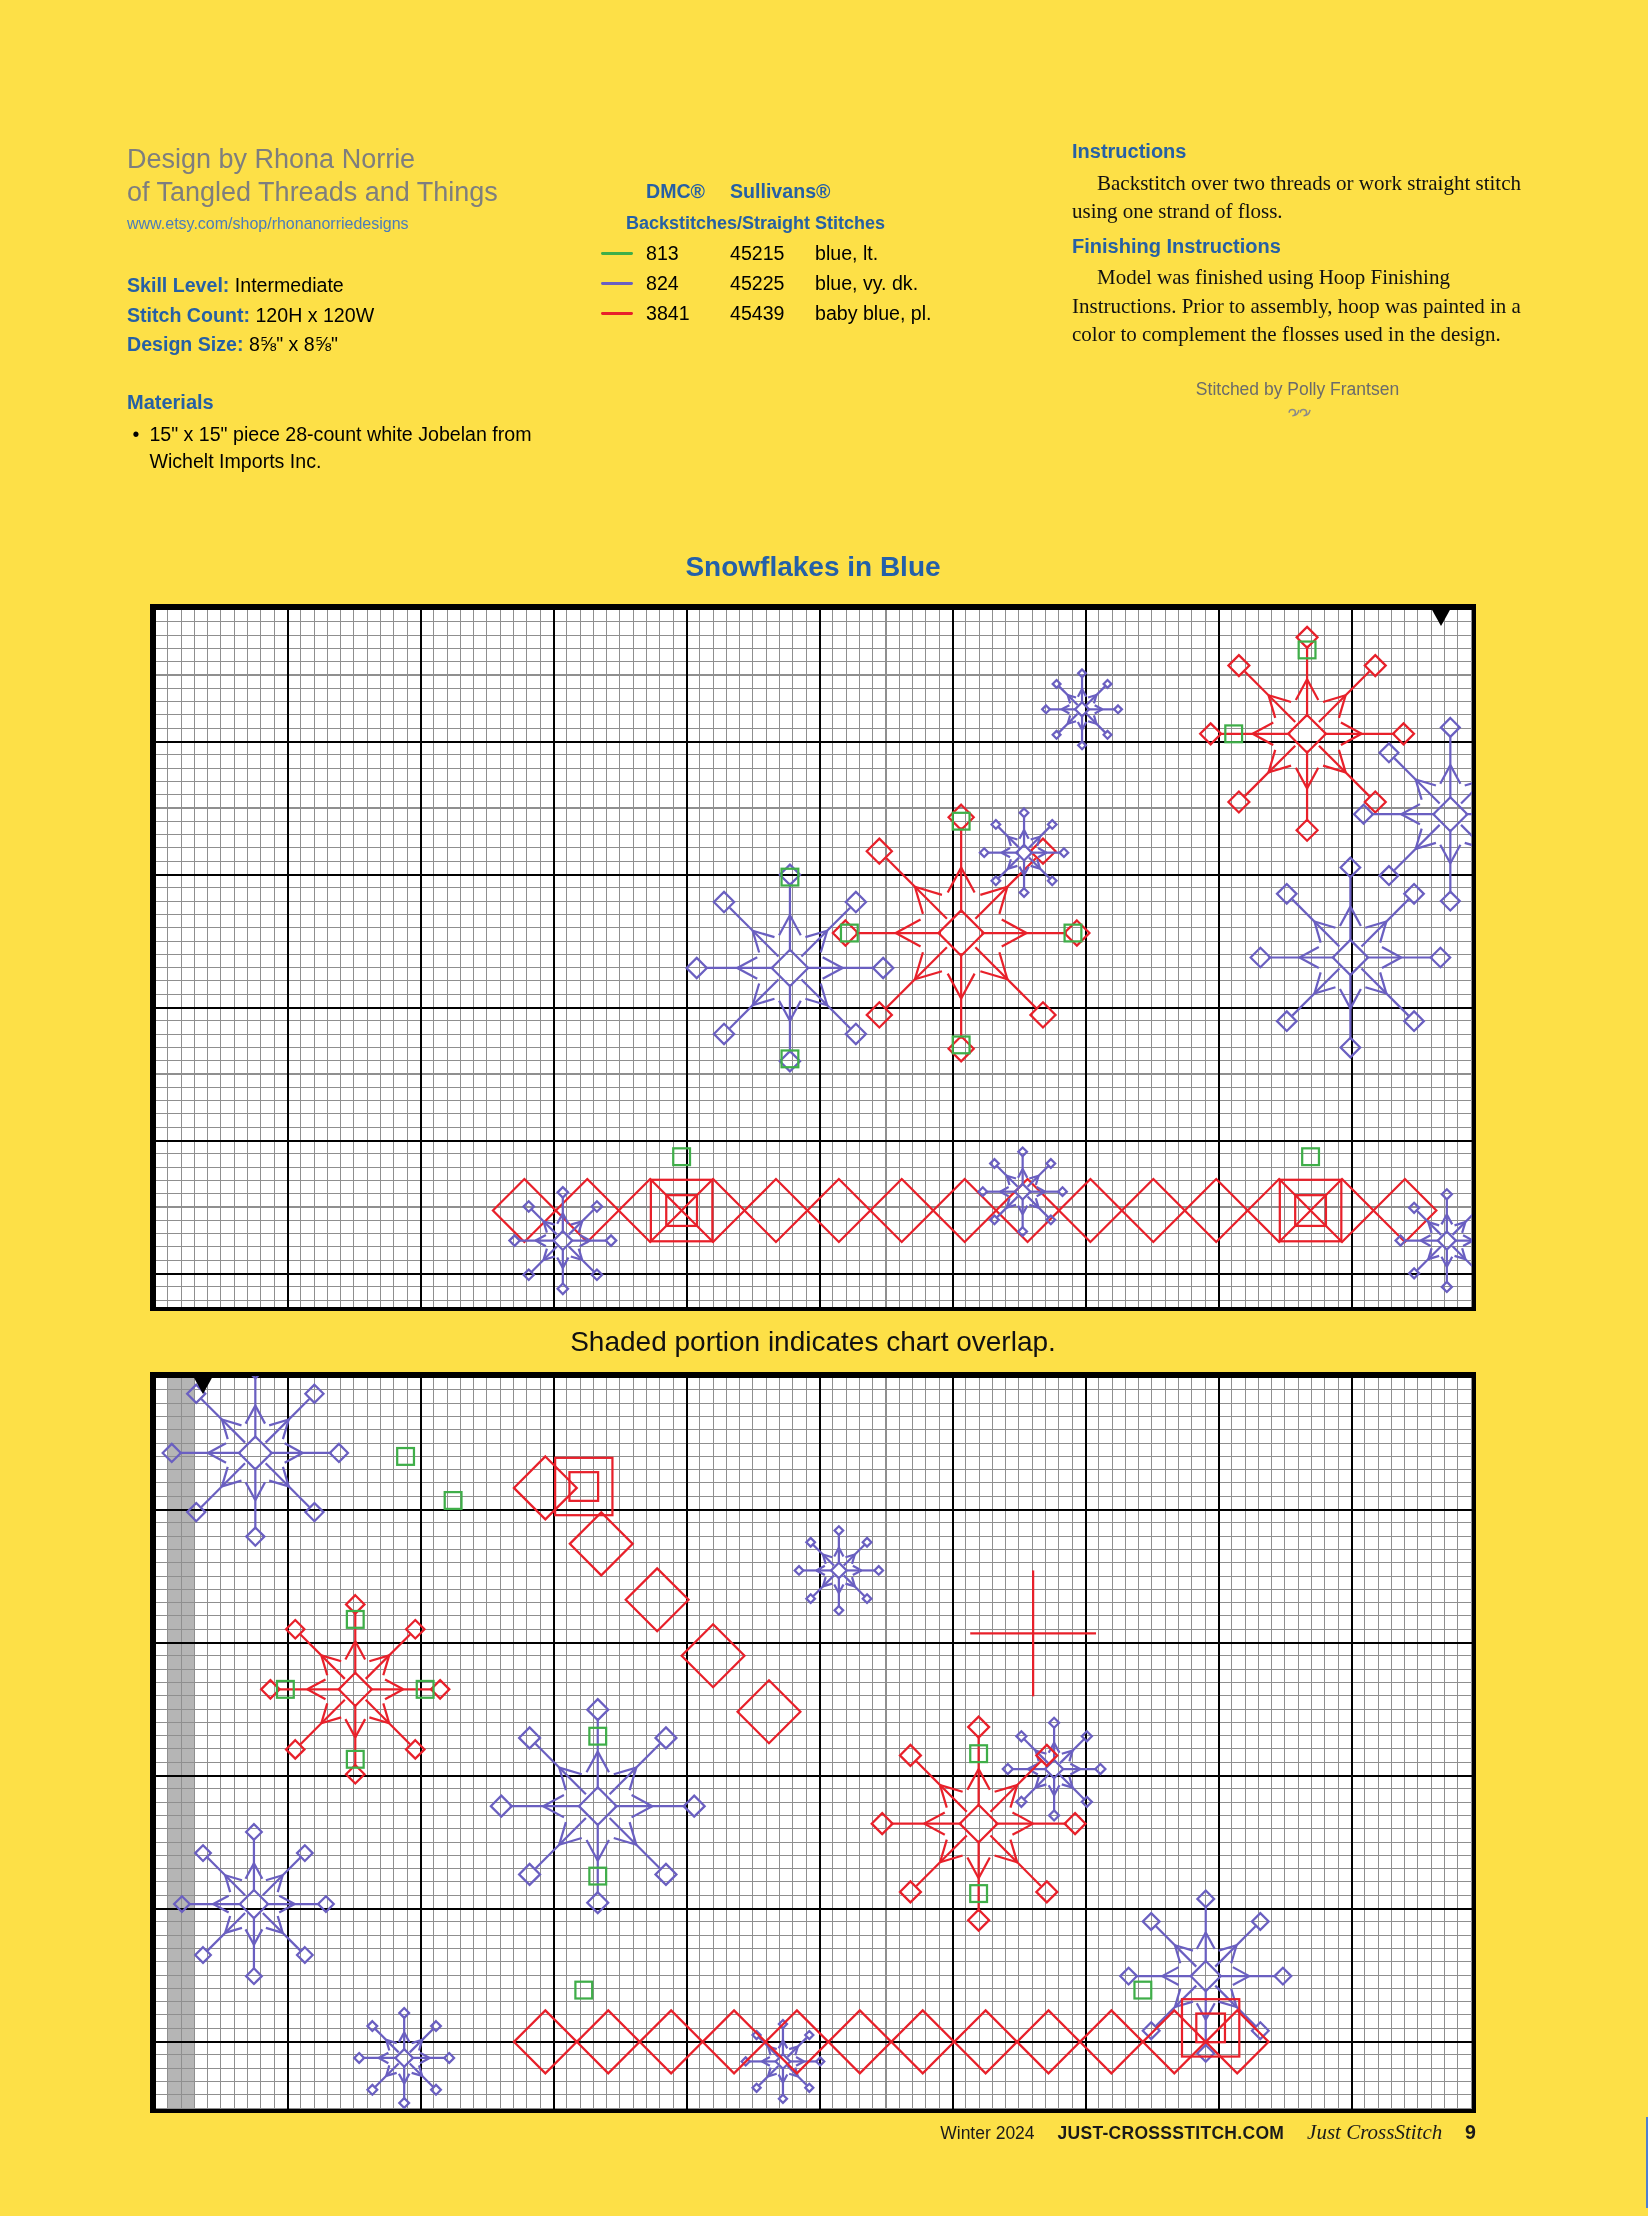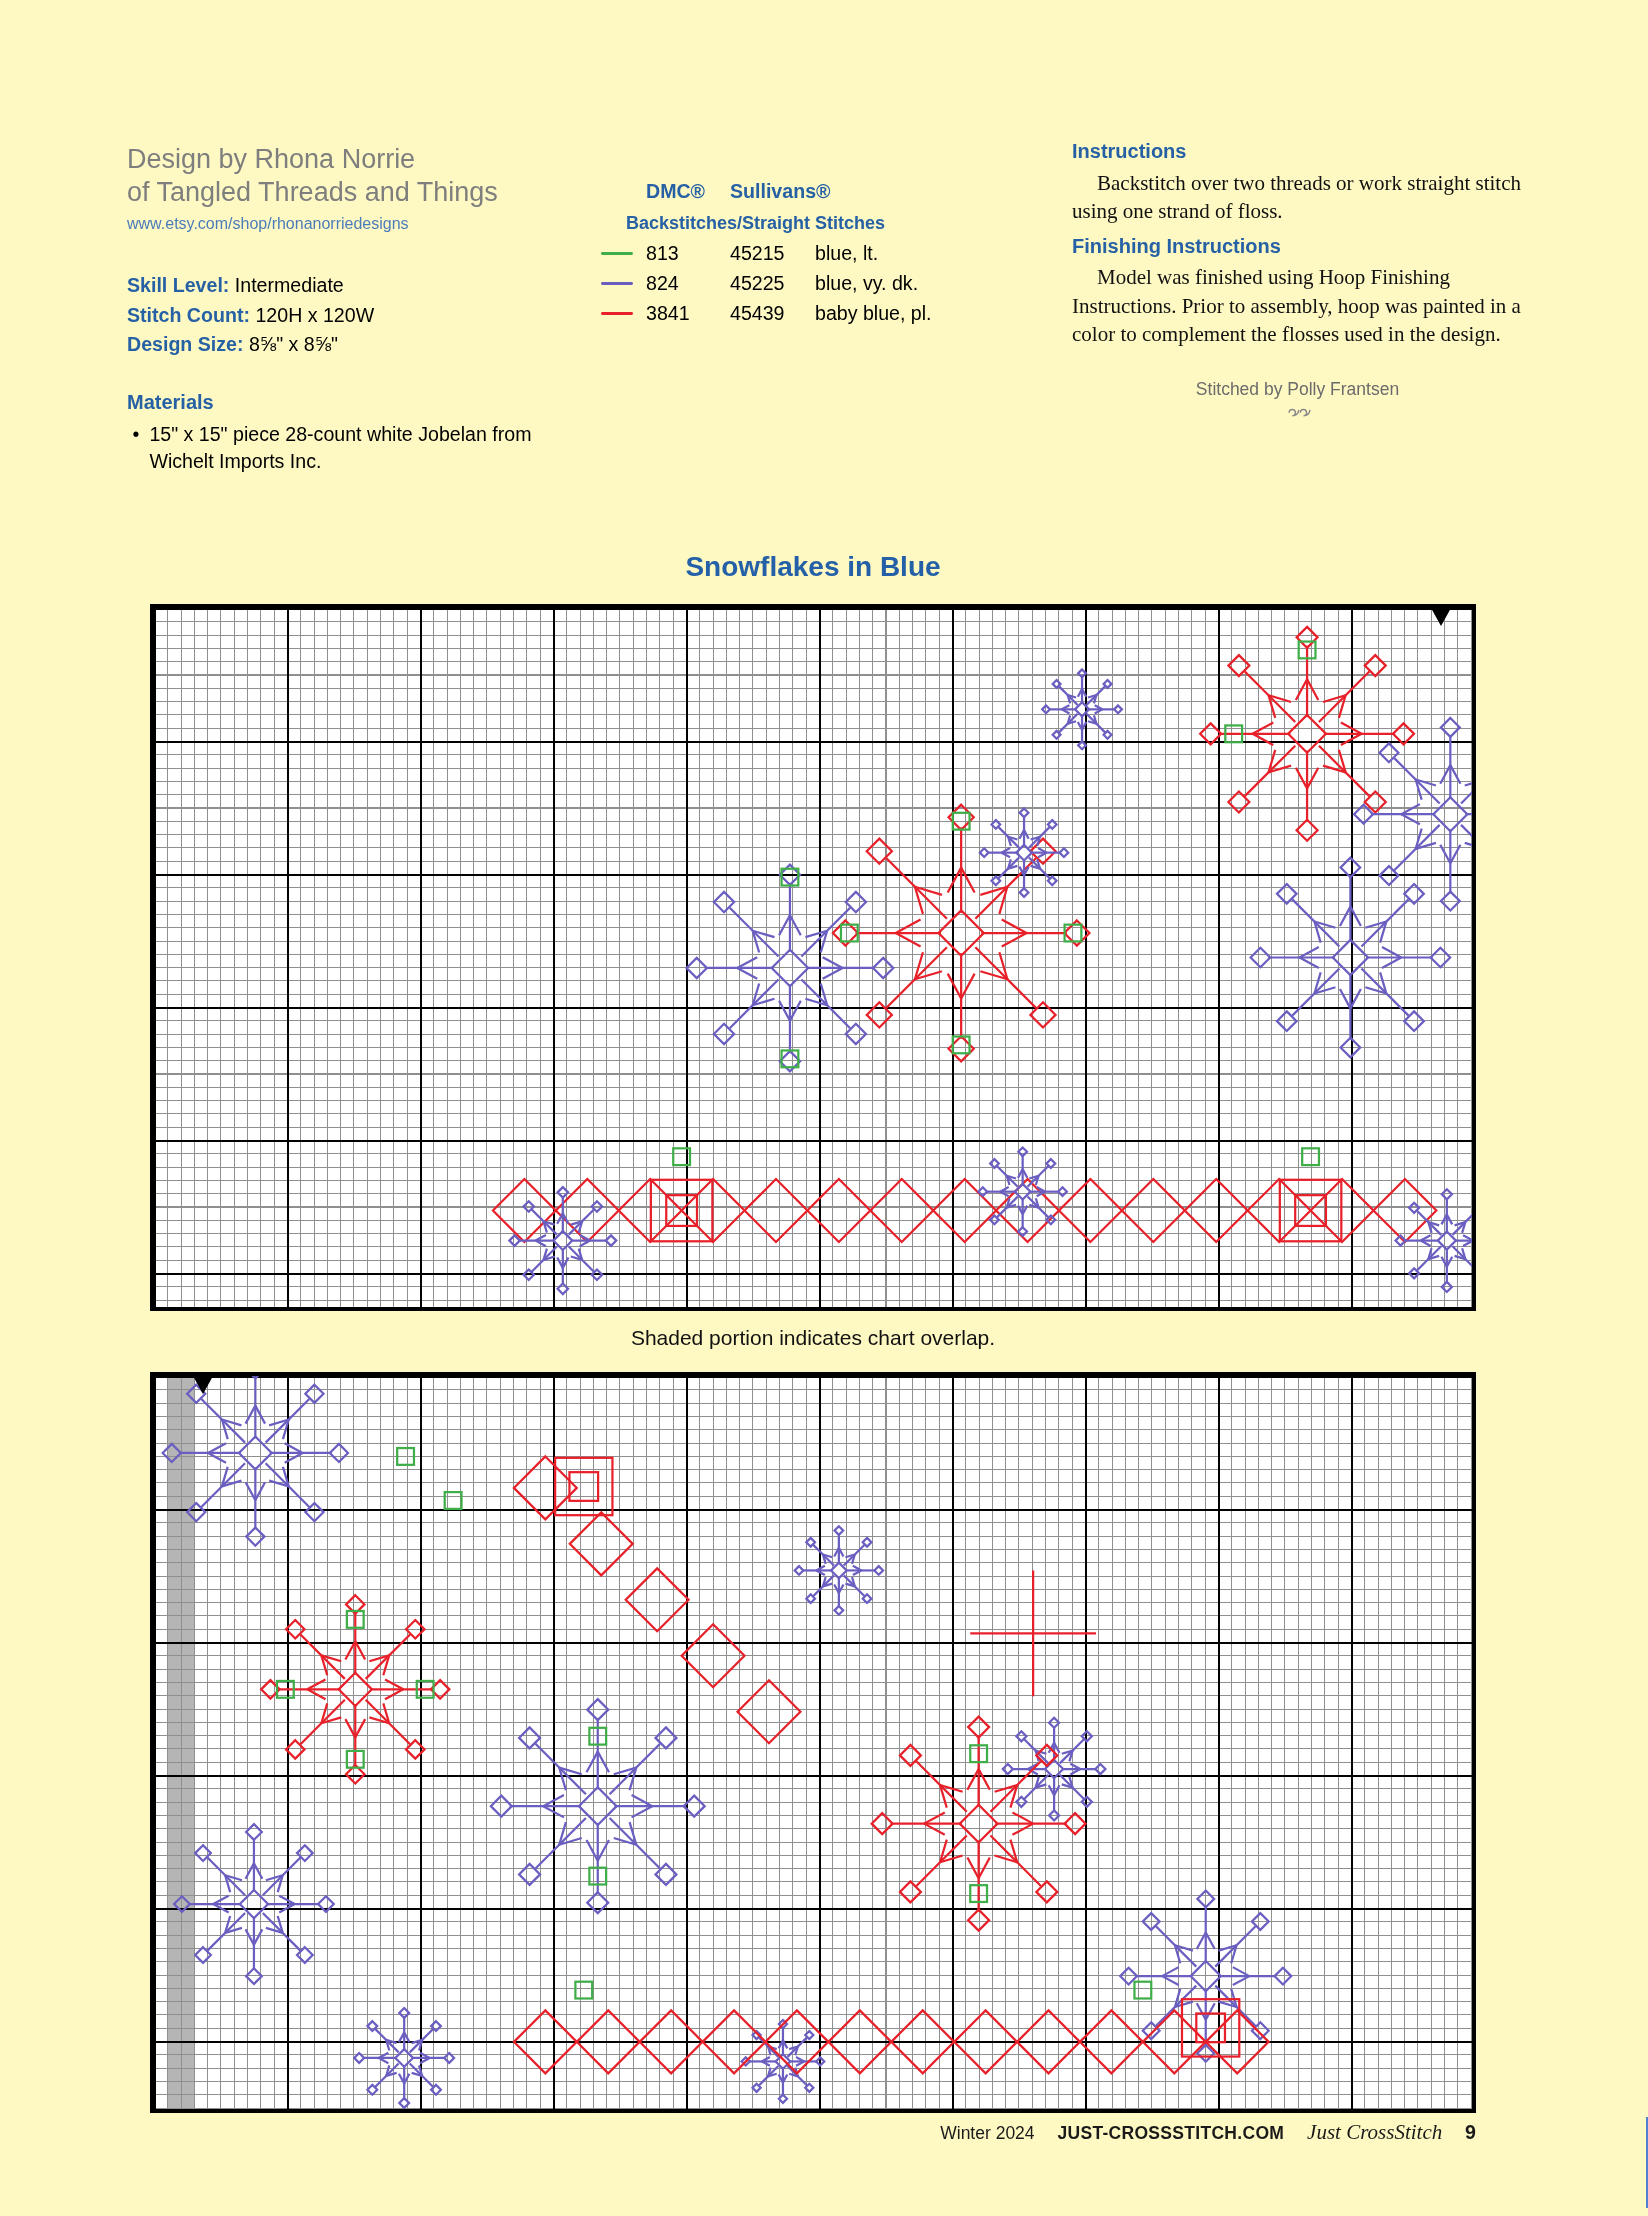--- a/index.html
+++ b/index.html
@@ -6,21 +6,21 @@
   html,body { margin:0; padding:0; }
   body {
     font-family:"Liberation Sans", sans-serif;
     color:#000;
     background:#ffffff;
   }
   #page {
     position:relative;
     width:1649px;
     height:2216px;
-    background:#fef9c3;
+    background:#fde047;
     overflow:hidden;
   }
 
   
   .col-left  { position:absolute; left:127px;  top:143px; width:454px; }
   .col-mid   { position:absolute; left:601px;  top:145px; width:426px; }
   .col-right { position:absolute; left:1072px; top:140px; width:451px; }
 
   .designer { color:#7e7e7e; font-size:27px; line-height:1.22; font-weight:400; }
   .url { color:#4b7cba; font-size:16px; margin-top:6.3px; }
@@ -81,21 +81,21 @@
   .marker {
     position:absolute; top:0; width:0; height:0;
     border-left:10.5px solid transparent; border-right:10.5px solid transparent;
     border-top:18px solid #000;
   }
   #chart1 .marker { left:1277px; }
   #chart2 .marker { left:39px; }
 
   .overlap-note {
     position:absolute; left:150px; top:1326px; width:1326px;
-    text-align:center; font-size:21px; color:#111;
+    text-align:center; font-size:28px; color:#111;
   }
 
   
   .footer {
     position:absolute; left:150px; top:2120px; width:1326px;
     text-align:right; font-size:17.5px; color:#1a1a1a;
   }
   .footer span { margin-left:18px; }
   .f-site { font-weight:bold; letter-spacing:0.3px; }
   .f-mag  { font-family:"Liberation Serif", serif; font-style:italic; font-size:21px; }

